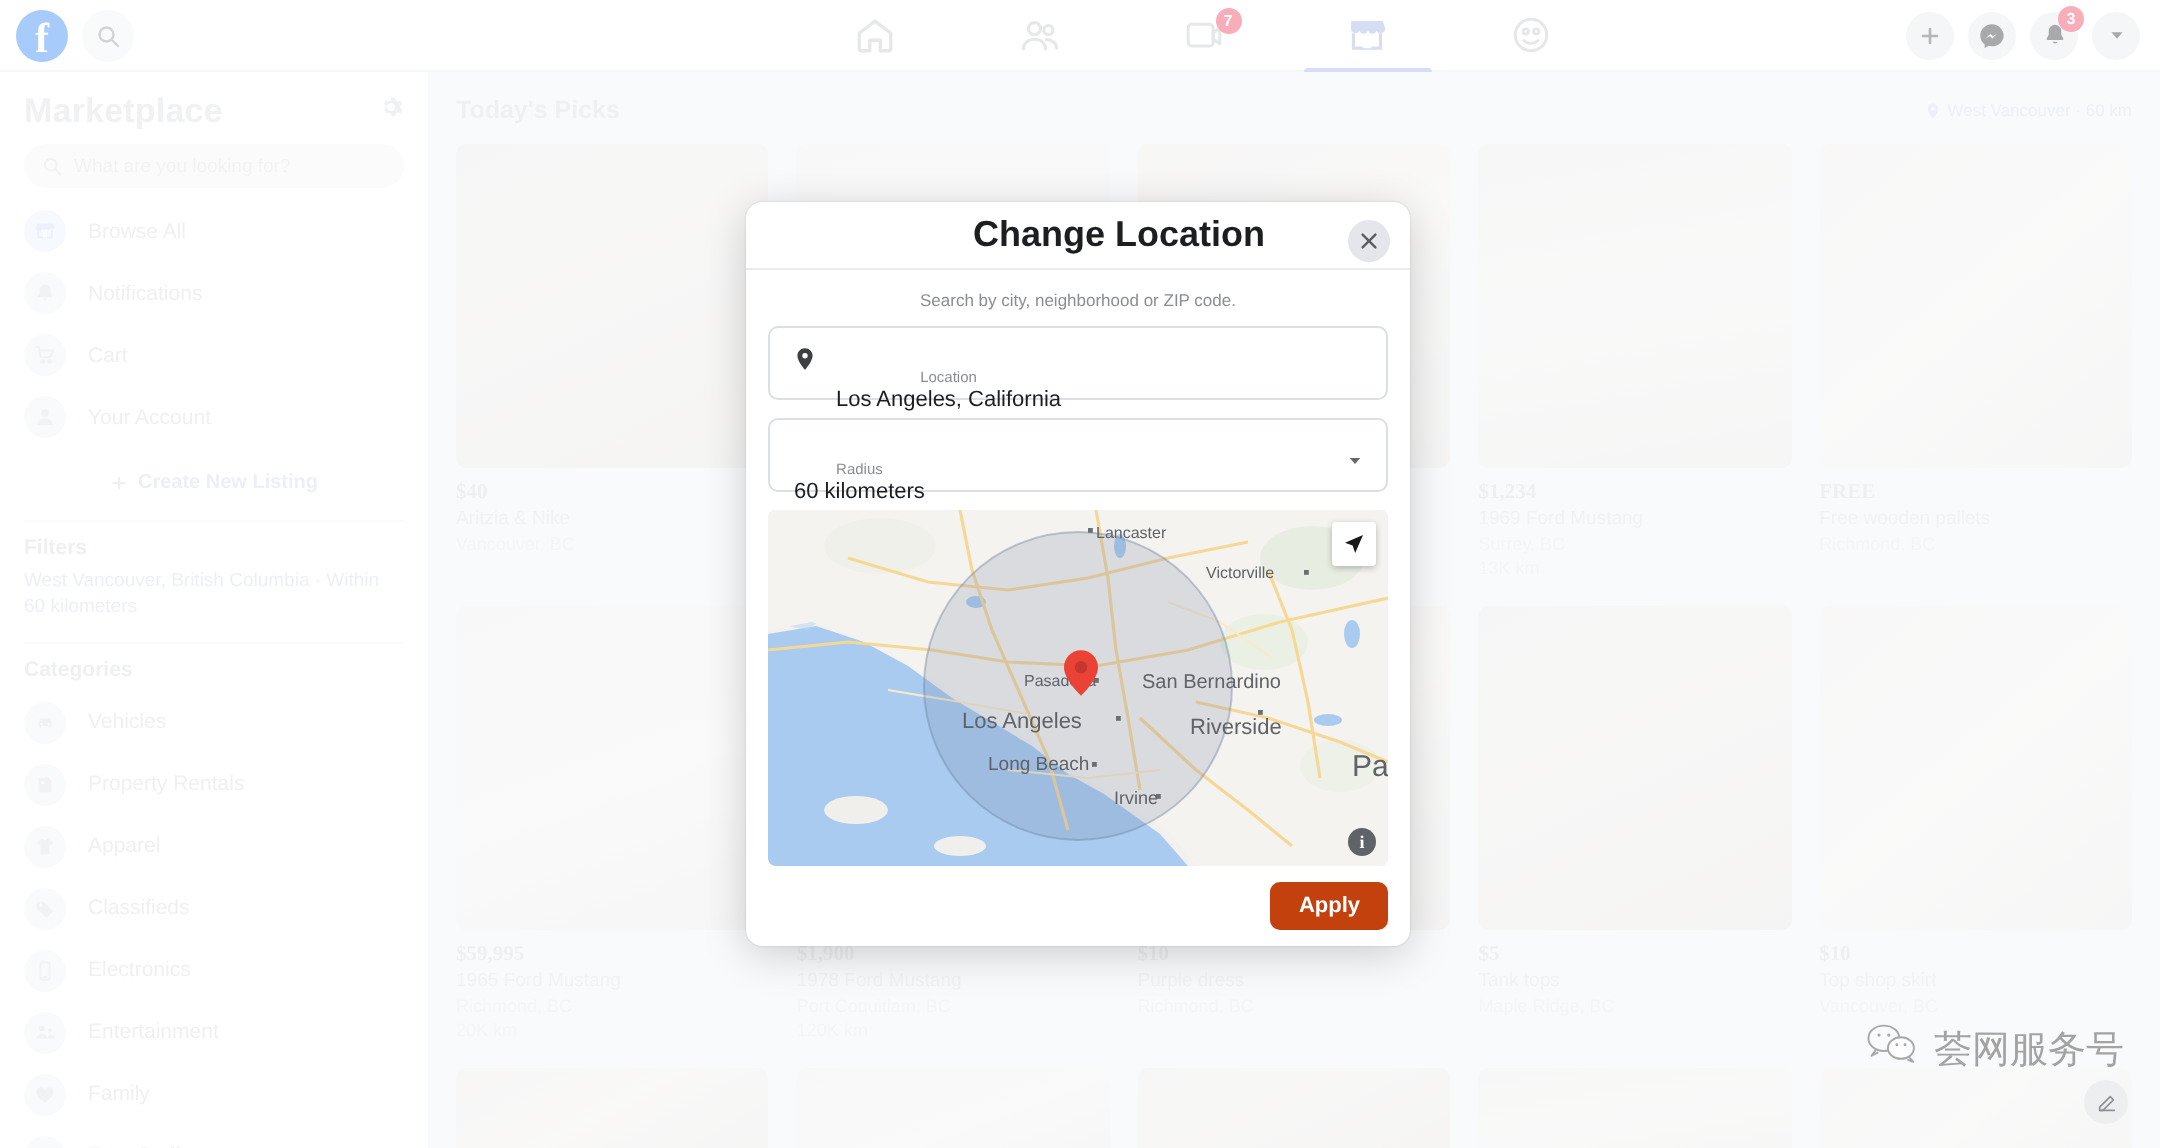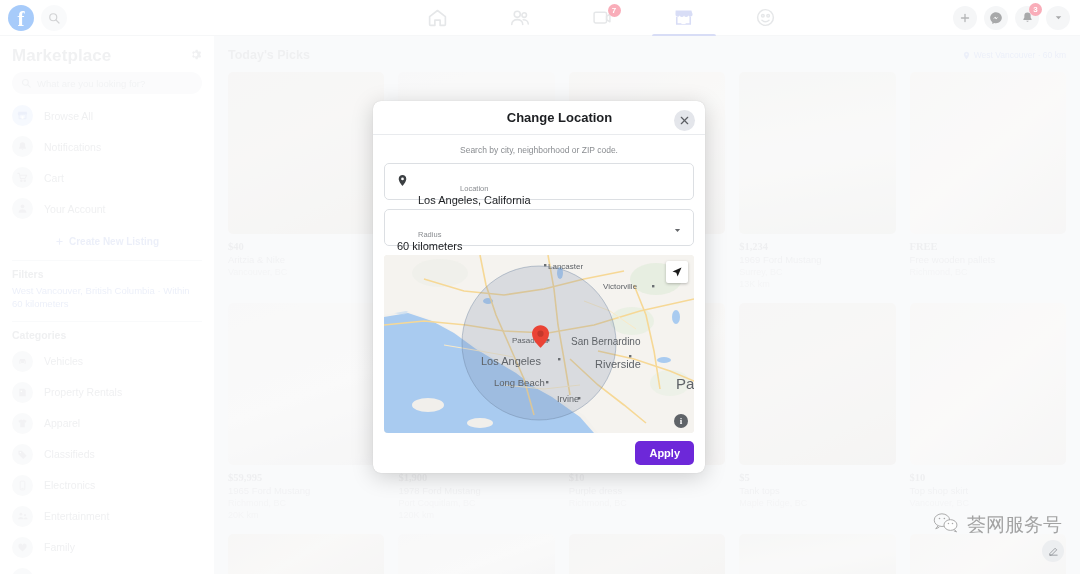--- a/index.html
+++ b/index.html
@@ -111,21 +111,21 @@
   .modal {
     position: absolute; left: 373px; top: 101px; width: 332px; height: 372px;
     background: #fff; border-radius: 8px; z-index: 11;
     box-shadow: 0 4px 22px rgba(0,0,0,0.18), 0 0 1px rgba(0,0,0,0.18);
     display: flex; flex-direction: column; overflow: hidden;
   }
   .modal-head {
     height: 38px; display: flex; align-items: center; justify-content: center;
     position: relative; border-bottom: 1px solid #e9ebee;
   }
-  .modal-title { font-size: 13px; font-weight: bold; color: #1c1e21; margin-left: 41px; }
+  .modal-title { font-size: 18px; font-weight: bold; color: #1c1e21; margin-left: 41px; }
   .modal-close {
     position: absolute; right: 10px; top: 9px; width: 21px; height: 21px; border-radius: 50%;
     background: #e4e6eb; display: flex; align-items: center; justify-content: center; color: #5b5e63;
   }
   .modal-body { padding: 10px 11px 0 11px; flex: 1; text-align: center; }
   .modal-sub { font-size: 8.5px; color: #8a8d91; margin-bottom: 8px; }
   .field {
     border: 1px solid #dcdfe3; border-radius: 5px; height: 37px;
     display: flex; align-items: center; padding: 0 10px; gap: 9px; margin-bottom: 9px;
     position: relative; background: #fff;
@@ -147,21 +147,21 @@
     border-radius: 2px; display: flex; align-items: center; justify-content: center;
     box-shadow: 0 1px 3px rgba(0,0,0,0.25);
   }
   .map-info {
     position: absolute; bottom: 5px; right: 6px; width: 14px; height: 14px; border-radius: 50%;
     background: #5f6368; color: #fff; font-size: 9px; font-weight: bold;
     display: flex; align-items: center; justify-content: center; font-family: "Liberation Serif", serif;
   }
   .modal-foot { height: 44px; display: flex; align-items: center; justify-content: flex-end; padding: 0 11px; }
   .apply-btn {
-    background: #6d28d9; color: #fff; font-size: 11px; font-weight: bold;
+    background: #c2410c; color: #fff; font-size: 11px; font-weight: bold;
     border: none; border-radius: 5px; padding: 6px 14px; cursor: pointer;
   }
 
   
   .watermark {
     position: absolute; right: 18px; bottom: 36px; z-index: 12;
     display: flex; align-items: center; gap: 8px; color: #9a9a9a;
     font-family: "DejaVu Sans", sans-serif; font-size: 19px; opacity: .9;
   }
   .wm-compose {

